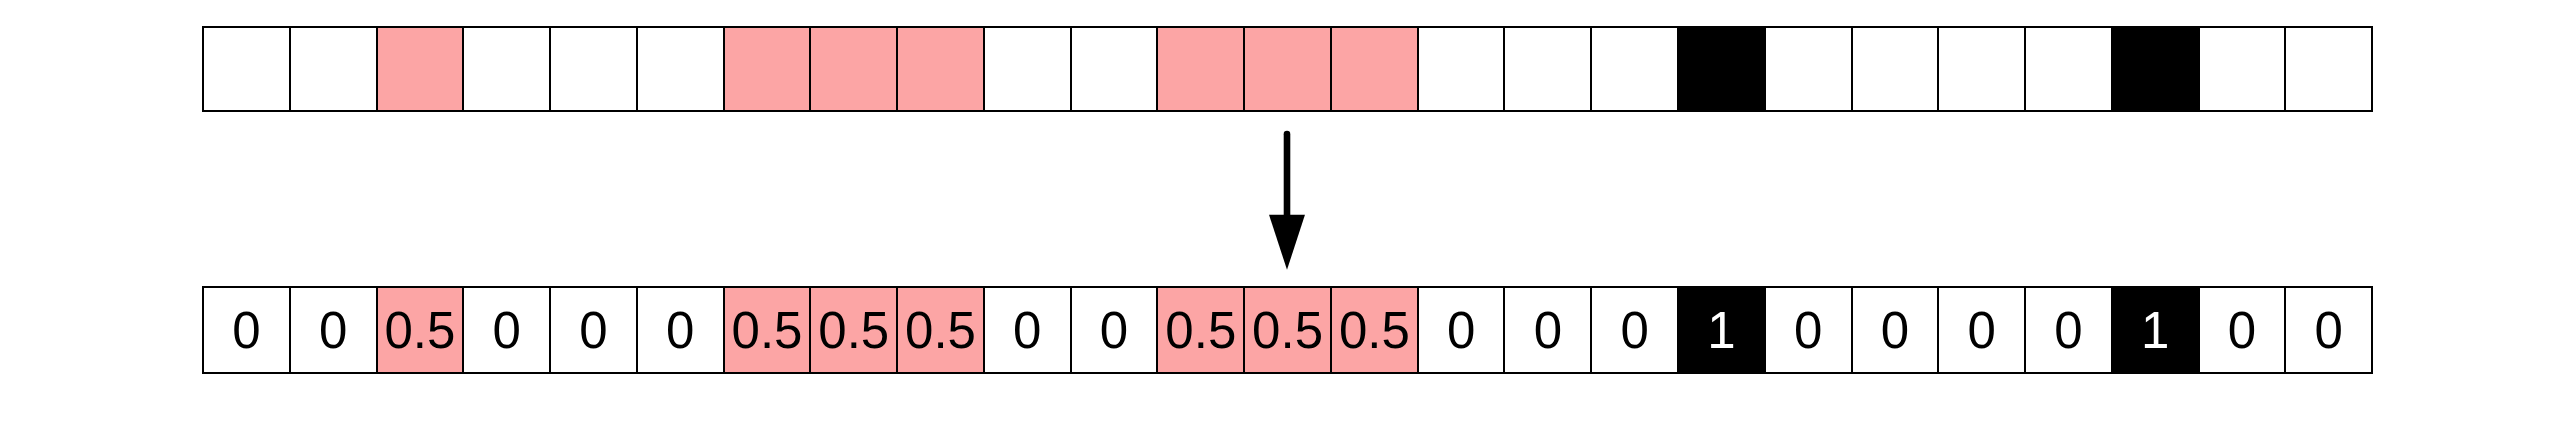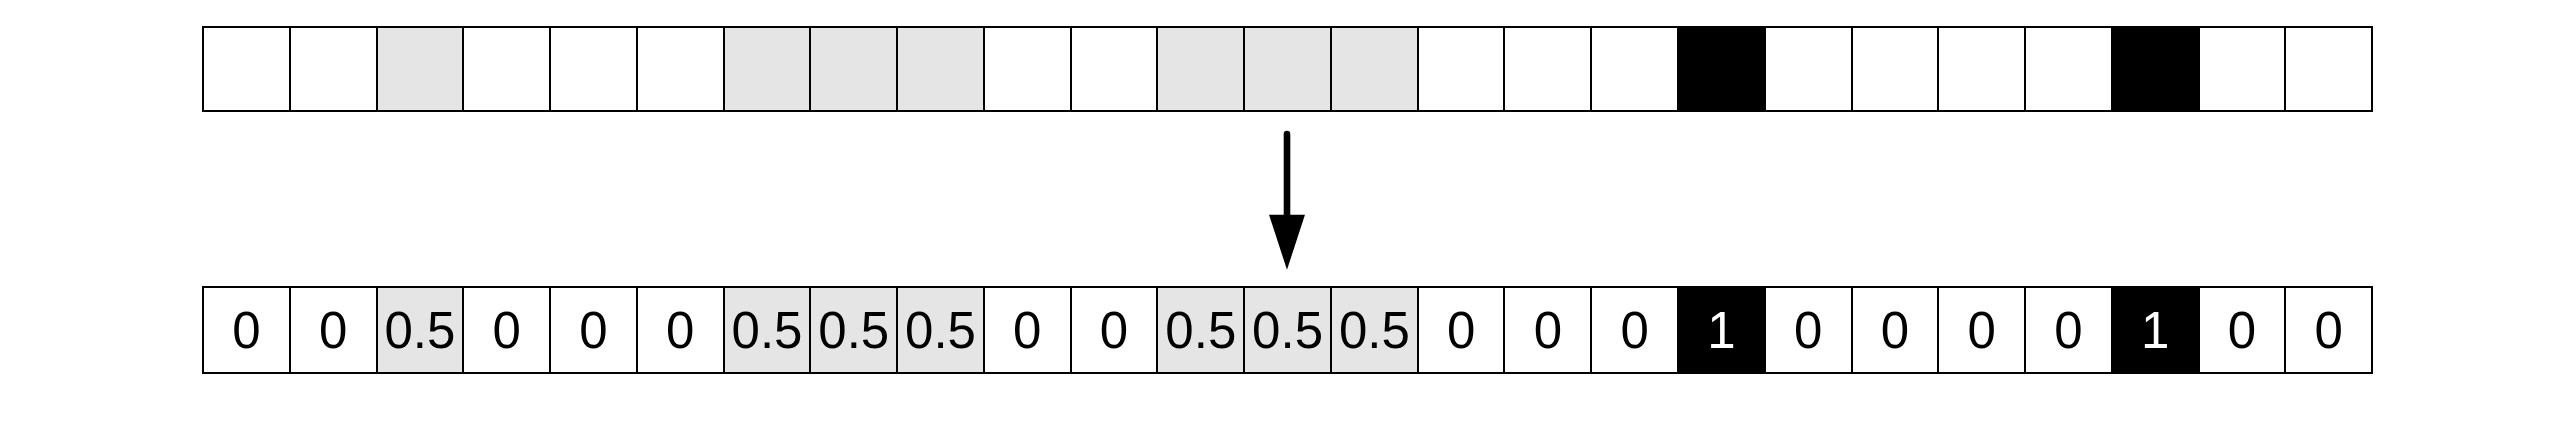--- a/index.html
+++ b/index.html
@@ -45,21 +45,21 @@
     justify-content: center;
     font-size: 51px;
     line-height: 1;
     color: #000000;
     background: #ffffff;
     overflow: hidden;
   }
   .cell:last-child {
     border-right: none;
   }
-  .shade-gray  { background: #e5e5e5; }
+  .shade-gray  { background: #fca5a5; }
   .shade-black { background: #000000; color: #ffffff; }
   .arrow-wrap {
     position: absolute;
     left: 1265px;
     top: 129px;
     width: 44px;
     height: 143px;
   }
   .arrow-wrap svg {
     display: block;

